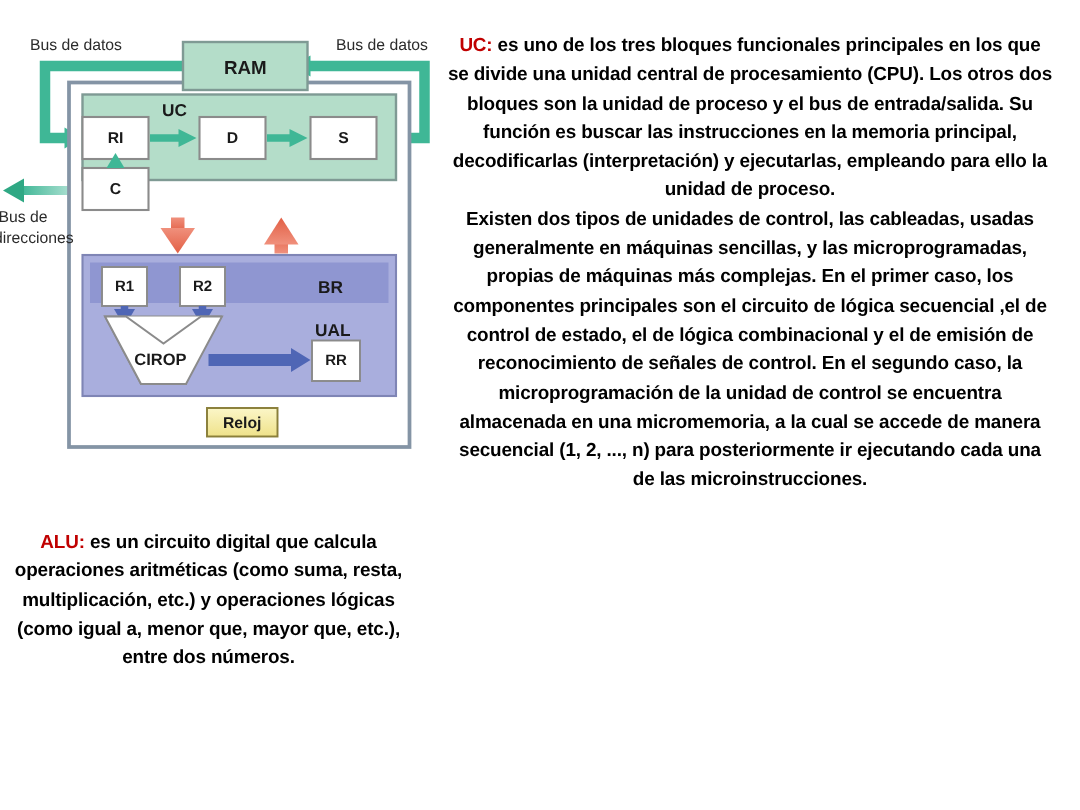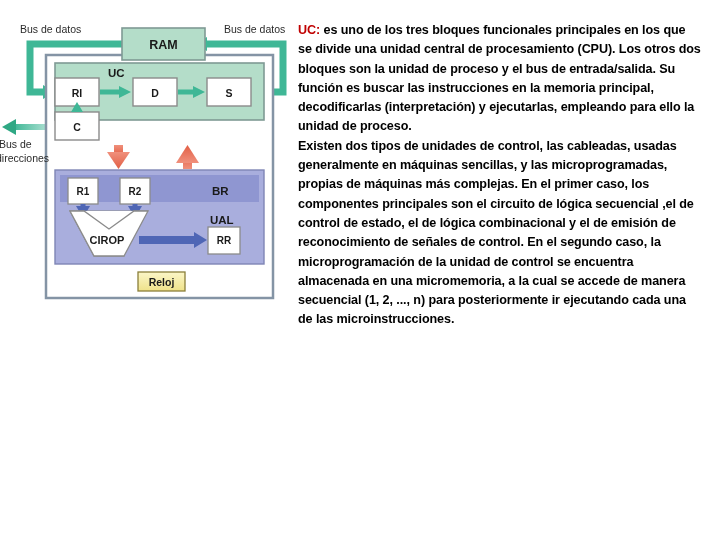--- a/index.html
+++ b/index.html
@@ -67,21 +67,21 @@
   }
   #alu-block {
     left: 5px;
     top: 352px;
     width: 268px;
   }
   .lead {
     color: #c00000;
     font-weight: bold;
   }
-  .para { margin: 0; }
+  .para { margin: 0; text-align: center; }
 </style>
 </head>
 <body>
 
 <div id="root">
 
   <div id="diagram">
     <svg width="295" height="320" viewBox="0 0 295 320" xmlns="http://www.w3.org/2000/svg">
       <defs>
         <linearGradient id="fadeGreen" x1="0" y1="0" x2="1" y2="0">
@@ -209,14 +209,17 @@
       <text class="dg-label" x="-1" y="148" font-size="10.5">Bus de</text>
       <text class="dg-label" x="-4" y="162" font-size="10.5">direcciones</text>
     </svg>
   </div>
 
   <div id="uc-block" class="textblock">
     <p class="para"><span class="lead">UC:</span><span>  es uno de los tres bloques funcionales principales en los que se divide una unidad central de procesamiento (CPU). Los otros dos bloques son la unidad de proceso y el bus de entrada/salida. Su función es buscar las instrucciones en la memoria principal, decodificarlas (interpretación) y ejecutarlas, empleando para ello la unidad de proceso.</span></p>
     <p class="para">Existen dos tipos de unidades de control, las cableadas, usadas generalmente en máquinas sencillas, y las microprogramadas, propias de máquinas más complejas. En el primer caso, los componentes principales son el circuito de lógica secuencial ,el de control de estado, el de lógica combinacional y el de emisión de reconocimiento de señales de control. En el segundo caso, la microprogramación de la unidad de control se encuentra almacenada en una micromemoria, a la cual se accede de manera secuencial (1, 2, ..., n) para posteriormente ir ejecutando cada una de las microinstrucciones.</p>
   </div>
 
+  <div id="alu-block" class="textblock">
+    <p class="para"><span class="lead">ALU:</span><span> es un circuito digital que calcula operaciones aritméticas (como suma, resta, multiplicación, etc.) y operaciones lógicas (como igual a, menor que, mayor que, etc.), entre dos números.</span></p>
+  </div>
 
 </div>
 
 </body></html>

